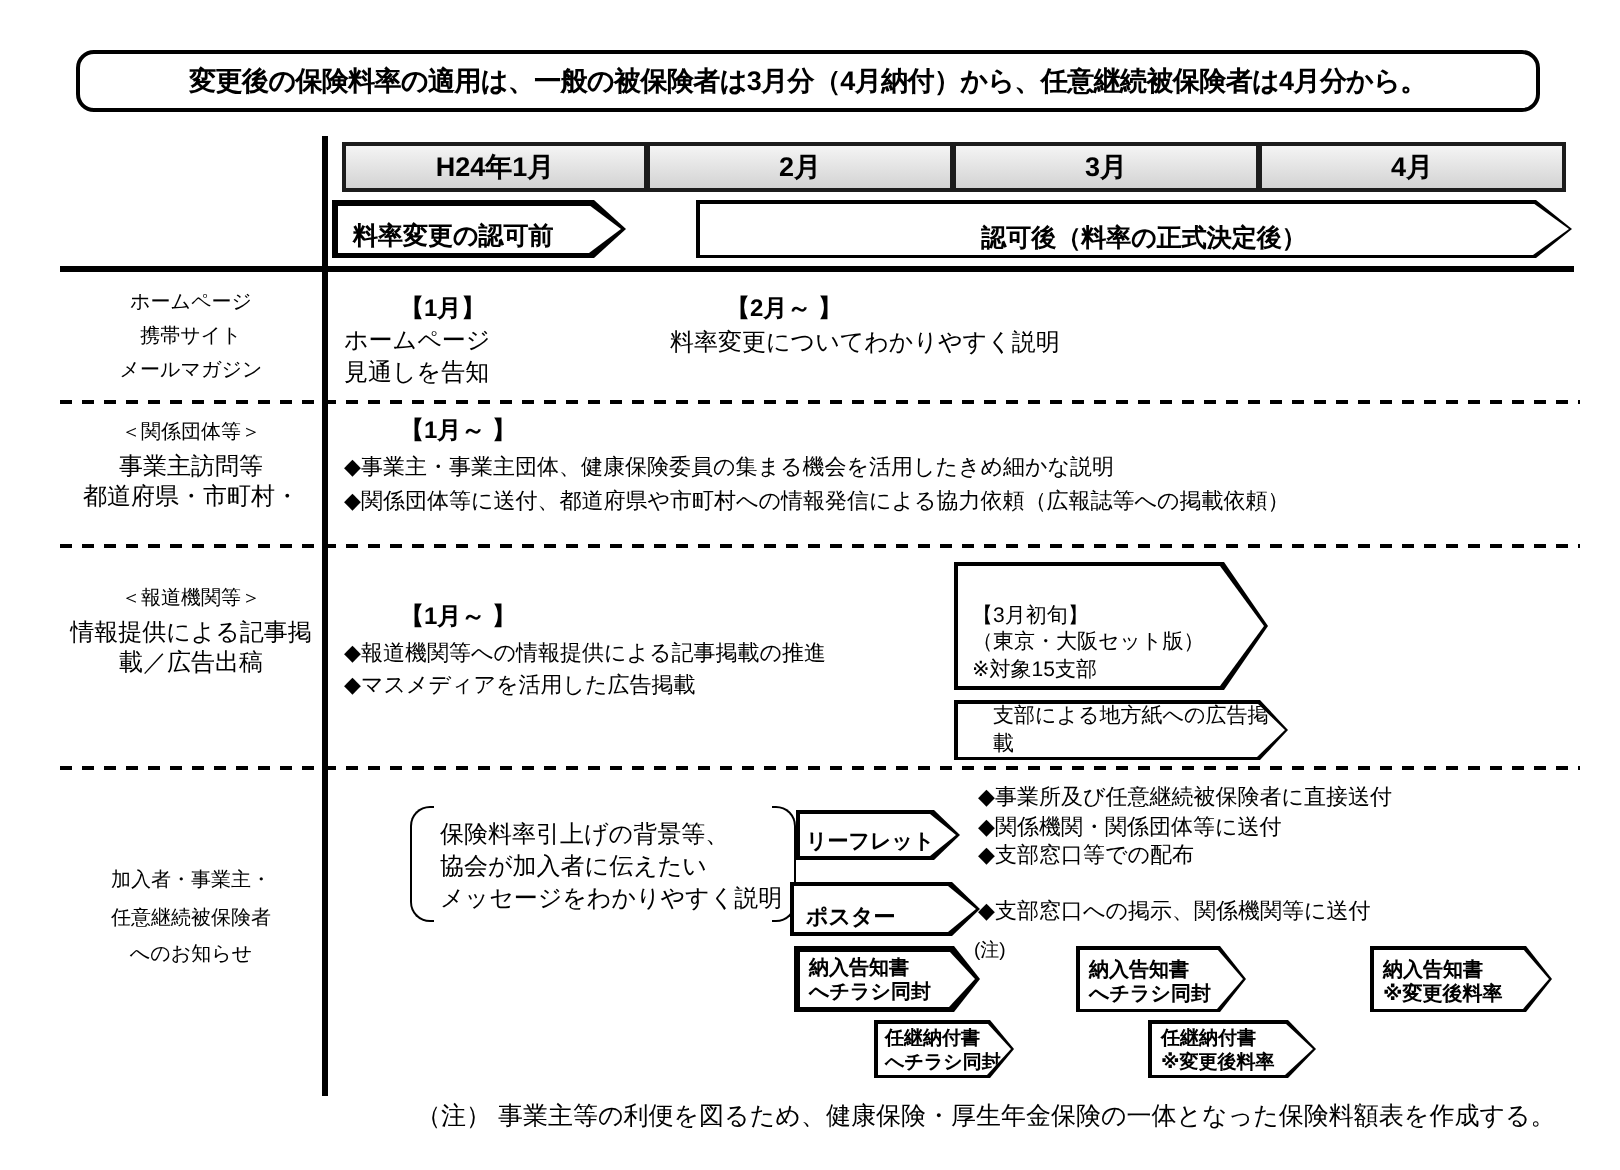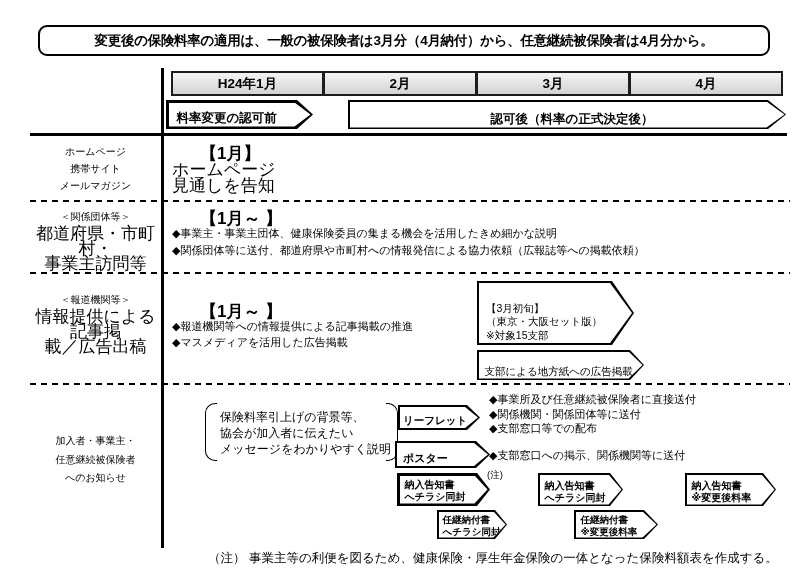--- a/index.html
+++ b/index.html
@@ -43,21 +43,21 @@
   .hline { position:absolute; background:#000; }
   .dash  { position:absolute; height:2px;
            background:repeating-linear-gradient(90deg,#000 0 6px,transparent 6px 11px); }
   
   .rowlabel { position:absolute; left:30px; width:131px; text-align:center; }
   
   .brk { position:absolute; width:12px; border:1.5px solid #000; }
   .brk.l { border-right:none; border-radius:10px 0 0 10px; }
   .brk.r { border-left:none;  border-radius:0 10px 10px 0; }
   .t11 { font-size:11px; }
-  .t115 { font-size:17px; }
+  .t115 { font-size:12px; }
   .t13 { font-size:10px; }
 </style>
 </head>
 <body>
 
 <div class="stage">
 
   <div class="banner">
     <span>変更後の保険料率の適用は、一般の被保険者は3月分（4月納付）から、任意継続被保険者は4月分から。</span>
   </div>
@@ -95,25 +95,29 @@
   <div class="rowlabel t13" style="top:143px;line-height:17px">
     <div>ホームページ</div>
     <div>携帯サイト</div>
     <div>メールマガジン</div>
   </div>
   <div class="abs t115" style="left:172px;top:146px;line-height:16px">
     <div class="bold">【1月】</div>
     <div>ホームページ</div>
     <div>見通しを告知</div>
   </div>
+  <div class="abs t115" style="left:335px;top:146px;line-height:17px">
+    <div class="bold">【2月～ 】</div>
+    <div>料率変更についてわかりやすく説明</div>
+  </div>
 
   <div class="rowlabel" style="top:207px">
     <div class="t13" style="line-height:19px">＜関係団体等＞</div>
+    <div class="t115" style="line-height:15px">事業主訪問等</div>
     <div class="t115" style="line-height:15px">都道府県・市町村・</div>
-    <div class="t115" style="line-height:15px">事業主訪問等</div>
   </div>
   <div class="abs bold t115" style="left:172px;top:207px">【1月～ 】</div>
   <div class="abs t11" style="left:172px;top:226px">◆事業主・事業主団体、健康保険委員の集まる機会を活用したきめ細かな説明</div>
   <div class="abs t11" style="left:172px;top:243px">◆関係団体等に送付、都道府県や市町村への情報発信による協力依頼（広報誌等への掲載依頼）</div>
 
   <div class="rowlabel" style="top:291px">
     <div class="t13" style="line-height:18px">＜報道機関等＞</div>
     <div class="t115" style="line-height:15px">情報提供による記事掲</div>
     <div class="t115" style="line-height:15px">載／広告出稿</div>
   </div>
@@ -122,21 +126,21 @@
   <div class="abs t11" style="left:172px;top:319px">◆報道機関等への情報提供による記事掲載の推進</div>
 
   <div class="pa" style="left:477px;top:281px;width:157px;height:64px;--t:22px;--b:2px">
     <div class="in" style="padding-left:7px;font-size:10.5px;line-height:13.8px">
       <div>【3月初旬】</div>
       <div>（東京・大阪セット版）</div>
       <div>※対象15支部</div>
     </div>
   </div>
   <div class="pa" style="left:477px;top:350px;width:167px;height:30px;--t:14px;--b:1.5px">
-    <div class="in" style="padding-left:6px;font-size:10.5px">
+    <div class="in" style="padding-left:18px;font-size:10.5px">
       <div>支部による地方紙への広告掲載</div>
     </div>
   </div>
 
   <div class="rowlabel t13" style="top:432px;line-height:18.5px">
     <div>加入者・事業主・</div>
     <div>任意継続被保険者</div>
     <div>へのお知らせ</div>
   </div>
 

